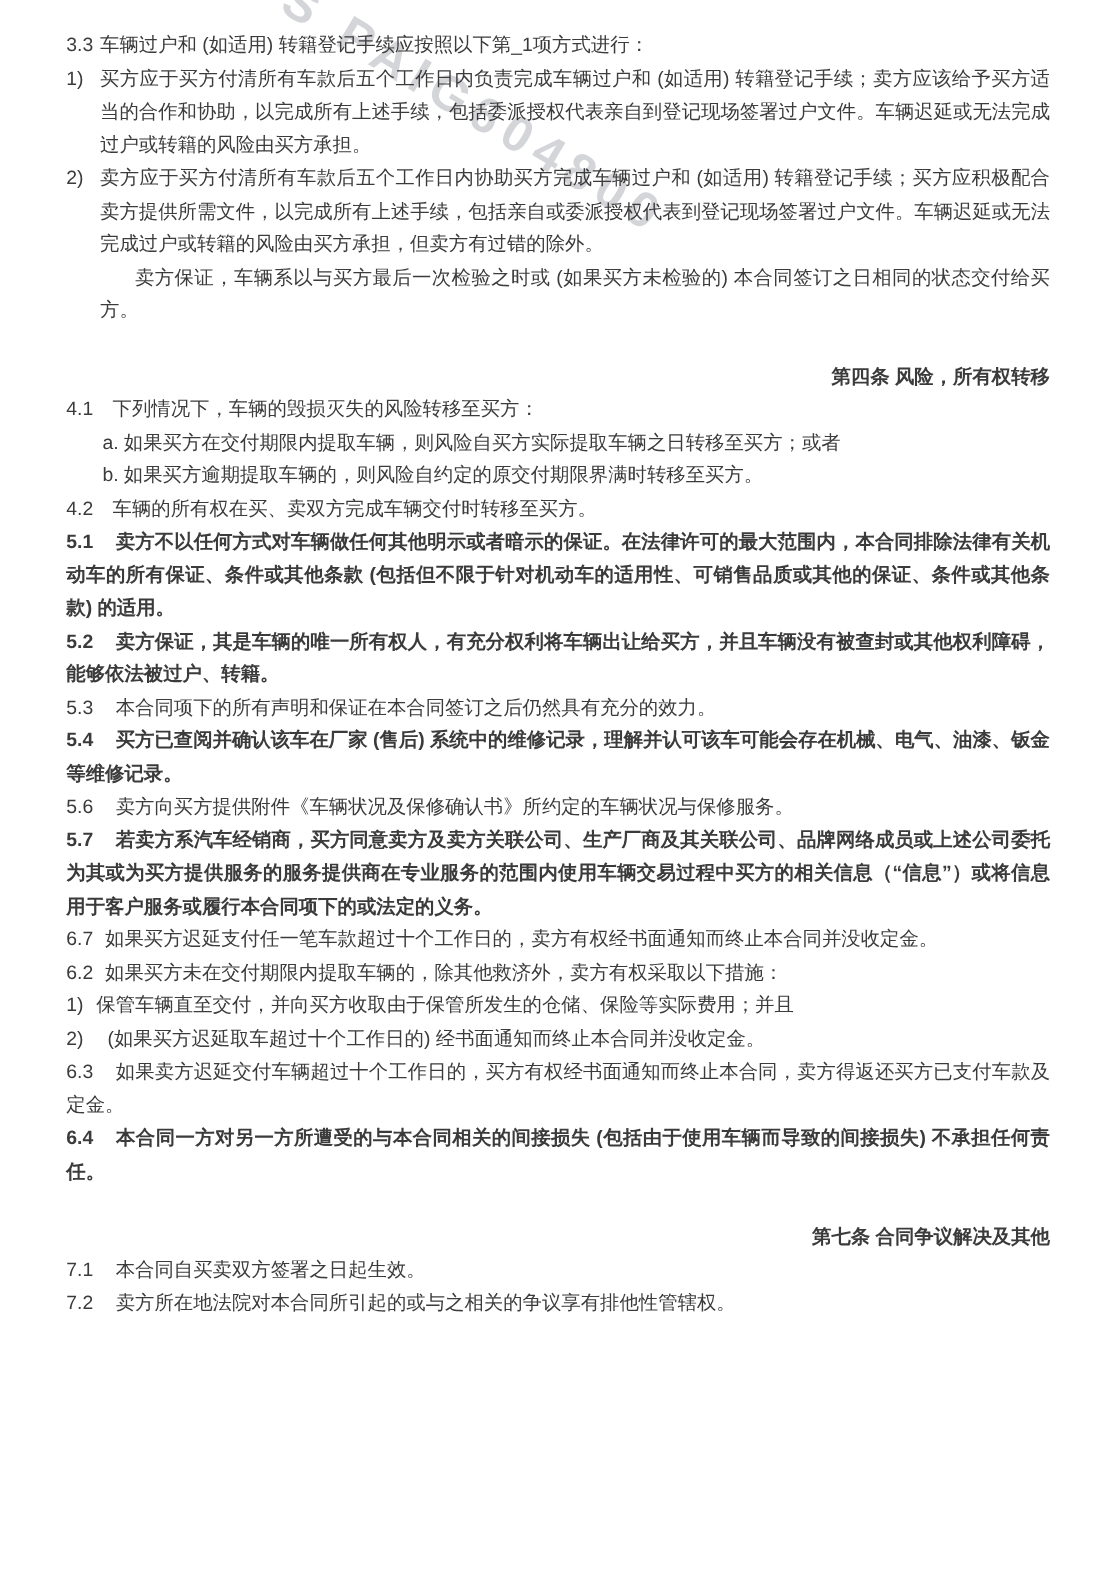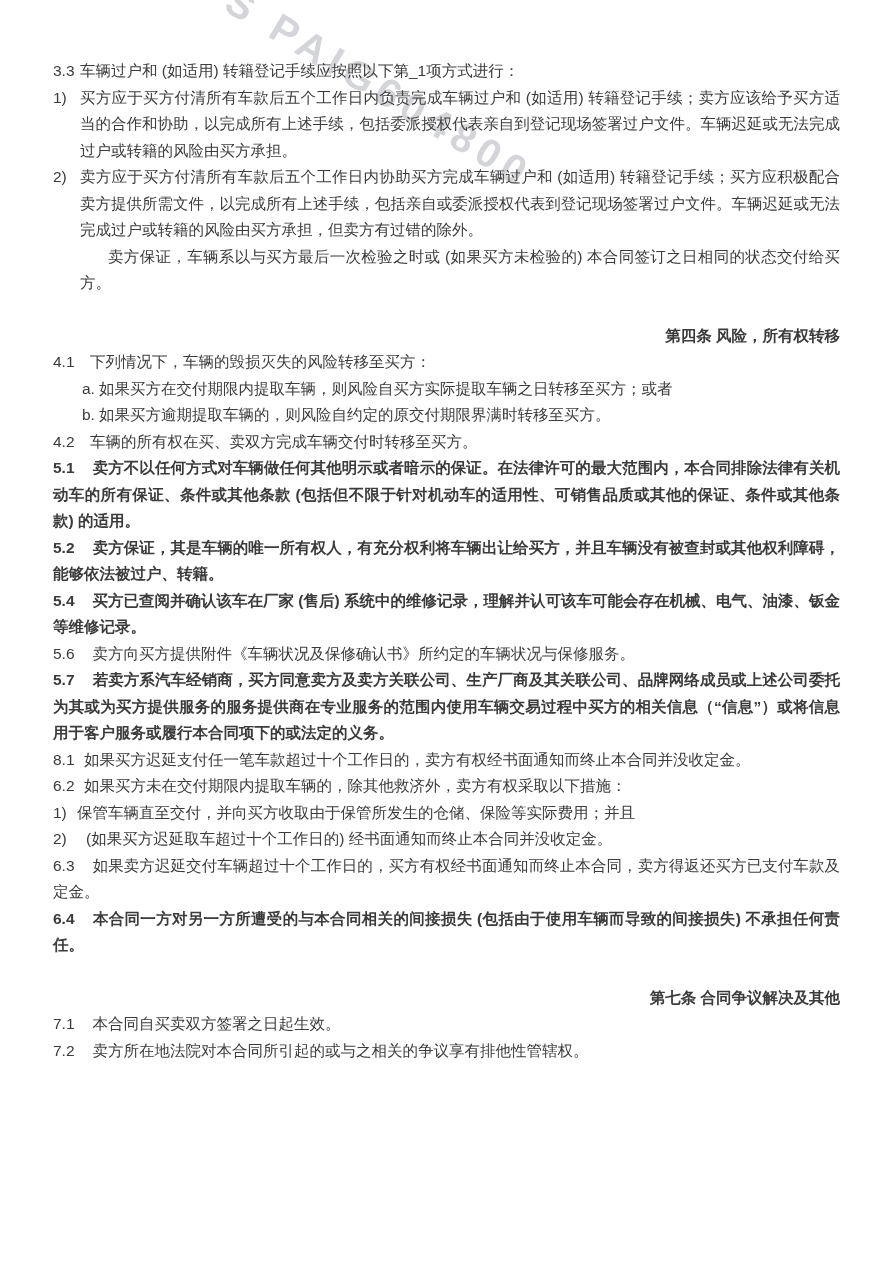--- a/index.html
+++ b/index.html
@@ -26,21 +26,21 @@
     opacity:.85;
     transform-origin:0 0;
     transform:rotate(31deg);
     user-select:none;
   }
   .wm-top{left:236px;top:-14px;}
   .wm-bottom{left:-142px;top:962px;}
   .content{
     position:relative;
     z-index:1;
-    padding:58px 52px 0 53px;
+    padding:24px 52px 0 53px;
     box-sizing:border-box;
   }
   .sec{
     margin:26px 0 0 0;
     font-size:inherit;
     font-weight:bold;
     line-height:inherit;
     text-align:right;
   }
   .row{text-align:justify;}
@@ -83,25 +83,26 @@
       <div class="row hang" style="margin-left: 29px;">
         <span class="num" style="width: 17px;">b.</span>
         <span class="txt">如果买方逾期提取车辆的，则风险自约定的原交付期限界满时转移至买方。</span>
       </div>
       <div class="row hang">
         <span class="num" style="width: 37px;">4.2</span>
         <span class="txt">车辆的所有权在买、卖双方完成车辆交付时转移至买方。</span>
       </div>
       <div class="row flow bold"><span class="num">5.1</span><span class="txt">卖方不以任何方式对车辆做任何其他明示或者暗示的保证。在法律许可的最大范围内，本合同排除法律有关机动车的所有保证、条件或其他条款 (包括但不限于针对机动车的适用性、可销售品质或其他的保证、条件或其他条款) 的适用。</span></div>
       <div class="row flow bold"><span class="num">5.2</span><span class="txt">卖方保证，其是车辆的唯一所有权人，有充分权利将车辆出让给买方，并且车辆没有被查封或其他权利障碍，能够依法被过户、转籍。</span></div>
+      <div class="row flow"><span class="num">5.3</span><span class="txt">本合同项下的所有声明和保证在本合同签订之后仍然具有充分的效力。</span></div>
       <div class="row flow bold"><span class="num">5.4</span><span class="txt">买方已查阅并确认该车在厂家 (售后) 系统中的维修记录，理解并认可该车可能会存在机械、电气、油漆、钣金等维修记录。</span></div>
       <div class="row flow"><span class="num">5.6</span><span class="txt">卖方向买方提供附件《车辆状况及保修确认书》所约定的车辆状况与保修服务。</span></div>
       <div class="row flow bold"><span class="num">5.7</span><span class="txt">若卖方系汽车经销商，买方同意卖方及卖方关联公司、生产厂商及其关联公司、品牌网络成员或上述公司委托为其或为买方提供服务的服务提供商在专业服务的范围内使用车辆交易过程中买方的相关信息（“信息”）或将信息用于客户服务或履行本合同项下的或法定的义务。</span></div>
       <div class="row hang">
-        <span class="num" style="width: 31px;">8.1</span>
+        <span class="num" style="width: 31px;">6.7</span>
         <span class="txt">如果买方迟延支付任一笔车款超过十个工作日的，卖方有权经书面通知而终止本合同并没收定金。</span>
       </div>
       <div class="row hang">
         <span class="num" style="width: 31px;">6.2</span>
         <span class="txt">如果买方未在交付期限内提取车辆的，除其他救济外，卖方有权采取以下措施：</span>
       </div>
       <div class="row hang">
         <span class="num" style="width: 24px;">1)</span>
         <span class="txt">保管车辆直至交付，并向买方收取由于保管所发生的仓储、保险等实际费用；并且</span>
       </div>

